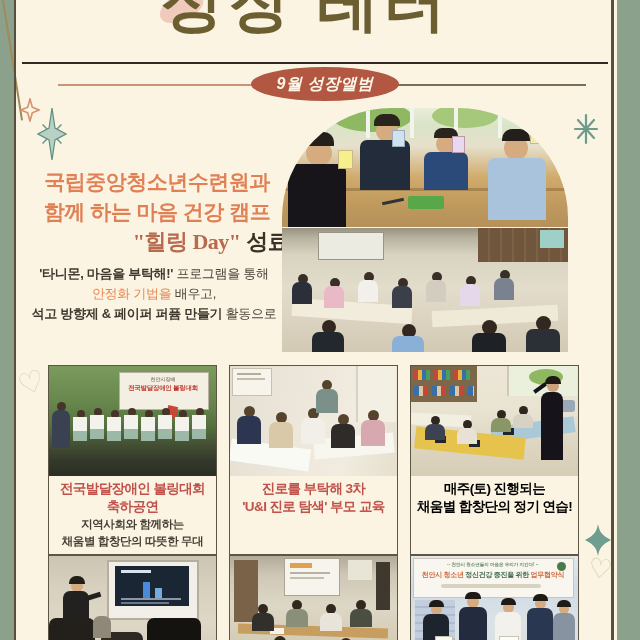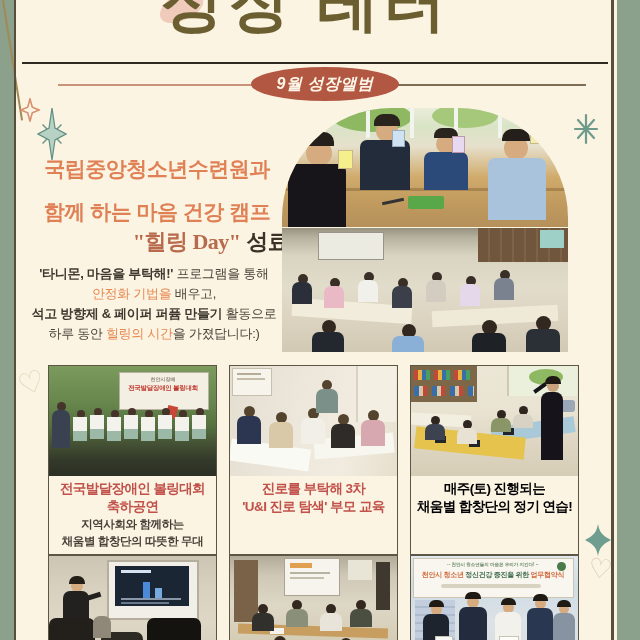--- a/index.html
+++ b/index.html
@@ -20,21 +20,21 @@
   .subtitle b{font-weight:800;color:#332f28}
   .u-arc{border-bottom:2.5px solid #c5694b;border-radius:0 0 14px 10px;padding-bottom:1px}
   .rule{left:22px;top:62px;width:586px;height:1.5px;background:#2e2a21}
   .badge-line-l{left:58px;top:84px;width:194px;height:1.5px;background:#c9937a}
   .badge-line-r{left:398px;top:84px;width:188px;height:1.5px;background:#7c6d57}
   .badge{left:251px;top:67px;width:148px;height:34px;background:#b25741;border-radius:50%;
          color:#fdf6e8;font-size:16px;font-weight:800;font-style:italic;letter-spacing:.5px;
          display:flex;align-items:center;justify-content:center}
   
   .fh{left:18px;width:278px;text-align:center;font-weight:800;color:#e08055;font-size:21px;letter-spacing:-.5px;white-space:nowrap}
-  .fh1{top:155px}.fh2{top:198px}
+  .fh1{top:168px}.fh2{top:198px}
   .fh3{top:227px;text-align:right;font-size:22px}
   .fh3 .acc{color:#b86a4c}
   .fh3 .serif{font-family:"Liberation Serif","DejaVu Serif",serif}
   .fh3 .dark{color:#3a3227}
   .fbody{left:8px;top:264px;width:292px;text-align:center;font-size:13px;line-height:20px;color:#4a433a;letter-spacing:-.3px}
   .fbody p{margin:0;white-space:nowrap}
   .fbody b{font-weight:800;color:#3e382f}
   .fbody .o{color:#e8874f;font-weight:400}
   
   .ph{position:absolute;overflow:hidden}
@@ -122,21 +122,20 @@
       </svg>
   </div>
 
   <div class="abs fh fh1">국립중앙청소년수련원과</div>
   <div class="abs fh fh2">함께 하는 마음 건강 캠프</div>
   <div class="abs fh fh3"><span class="acc serif">"힐링 Day"</span><span class="dark"> 성료!</span></div>
   <div class="abs fbody">
     <p><b>'타니몬, 마음을 부탁해!'</b><span> 프로그램을 통해</span></p>
     <p><span class="o">안정화 기법을</span><span> 배우고,</span></p>
     <p><b>석고 방향제 &amp; 페이퍼 퍼퓸 만들기</b><span> 활동으로</span></p>
-    <p><span>하루 동안 </span><span class="o">힐링의 시간</span><span>을 가졌답니다:)</span></p>
   </div>
 
   <div class="ph ph-arch">
     <i style="left:50px;top:-6px;width:80px;height:30px;background:#8fb863;border-radius:50%"></i>
     <i style="left:150px;top:-4px;width:66px;height:24px;background:#a6c87a;border-radius:50%"></i>
     <i style="left:0;top:0;width:286px;height:30px;background:repeating-linear-gradient(90deg,transparent 0 40px,#f2f4ee 40px 44px)"></i>
     <i style="left:0;top:80px;width:286px;height:3px;background:#a8854e"></i>
     <i class="hd" style="left:24px;top:32px;width:26px;height:26px"></i>
     <i style="left:21px;top:24px;width:31px;height:14px;background:#241f1a;border-radius:10px 10px 0 0"></i>
     <i class="figure" style="left:6px;top:56px;width:58px;height:63px;background:#17151a"></i>

